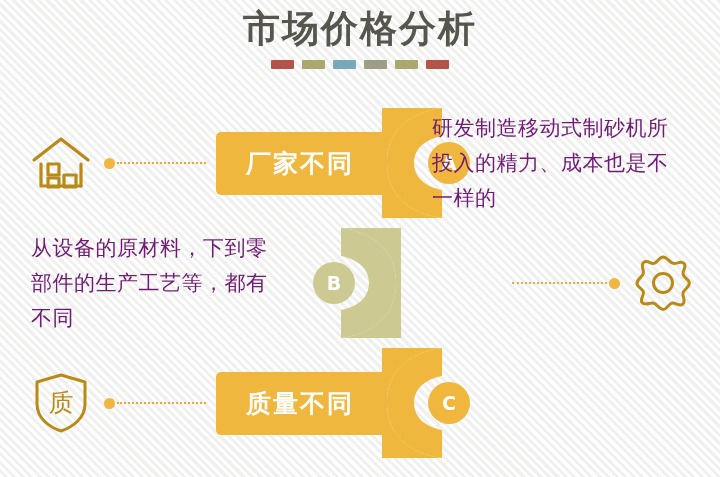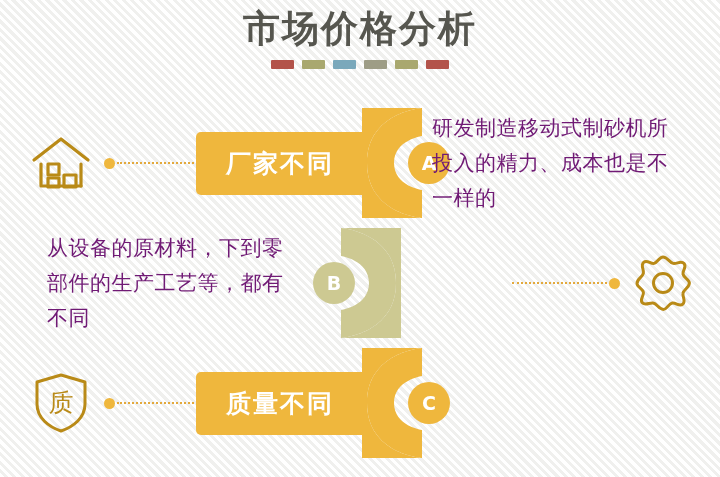--- a/index.html
+++ b/index.html
@@ -110,21 +110,21 @@
 
   
   .banner {
     position: absolute;
     top: 50%;
     transform: translateY(-50%);
     height: 110px;
     display: flex;
     align-items: center;
   }
-  .banner-lr { left: 196px; }            
+  .banner-lr { left: 216px; }            
   .banner-rl { left: 305px; flex-direction: row-reverse; }
 
   .banner-bar {
     height: 63px;
     display: flex;
     align-items: center;
     justify-content: center;
     box-sizing: border-box;
     min-width: 168px;
     padding: 0 20px;
@@ -173,21 +173,21 @@
     position: absolute;
     top: 50%;
     transform: translateY(-50%);
     width: 240px;
     font-size: 21px;
     line-height: 35px;
     color: #701a75;
     letter-spacing: 0.5px;
   }
   .desc-right { left: 432px; }
-  .desc-left  { left: 47px; width: 250px; }
+  .desc-left  { left: 31px; width: 250px; }
 </style>
 </head>
 <body>
 
 <div class="stage">
 
   <div class="title-block">
     <div class="page-title">市场价格分析</div>
     <div class="dash-row">
       <span class="dash" style="background:#b3534a"></span>

